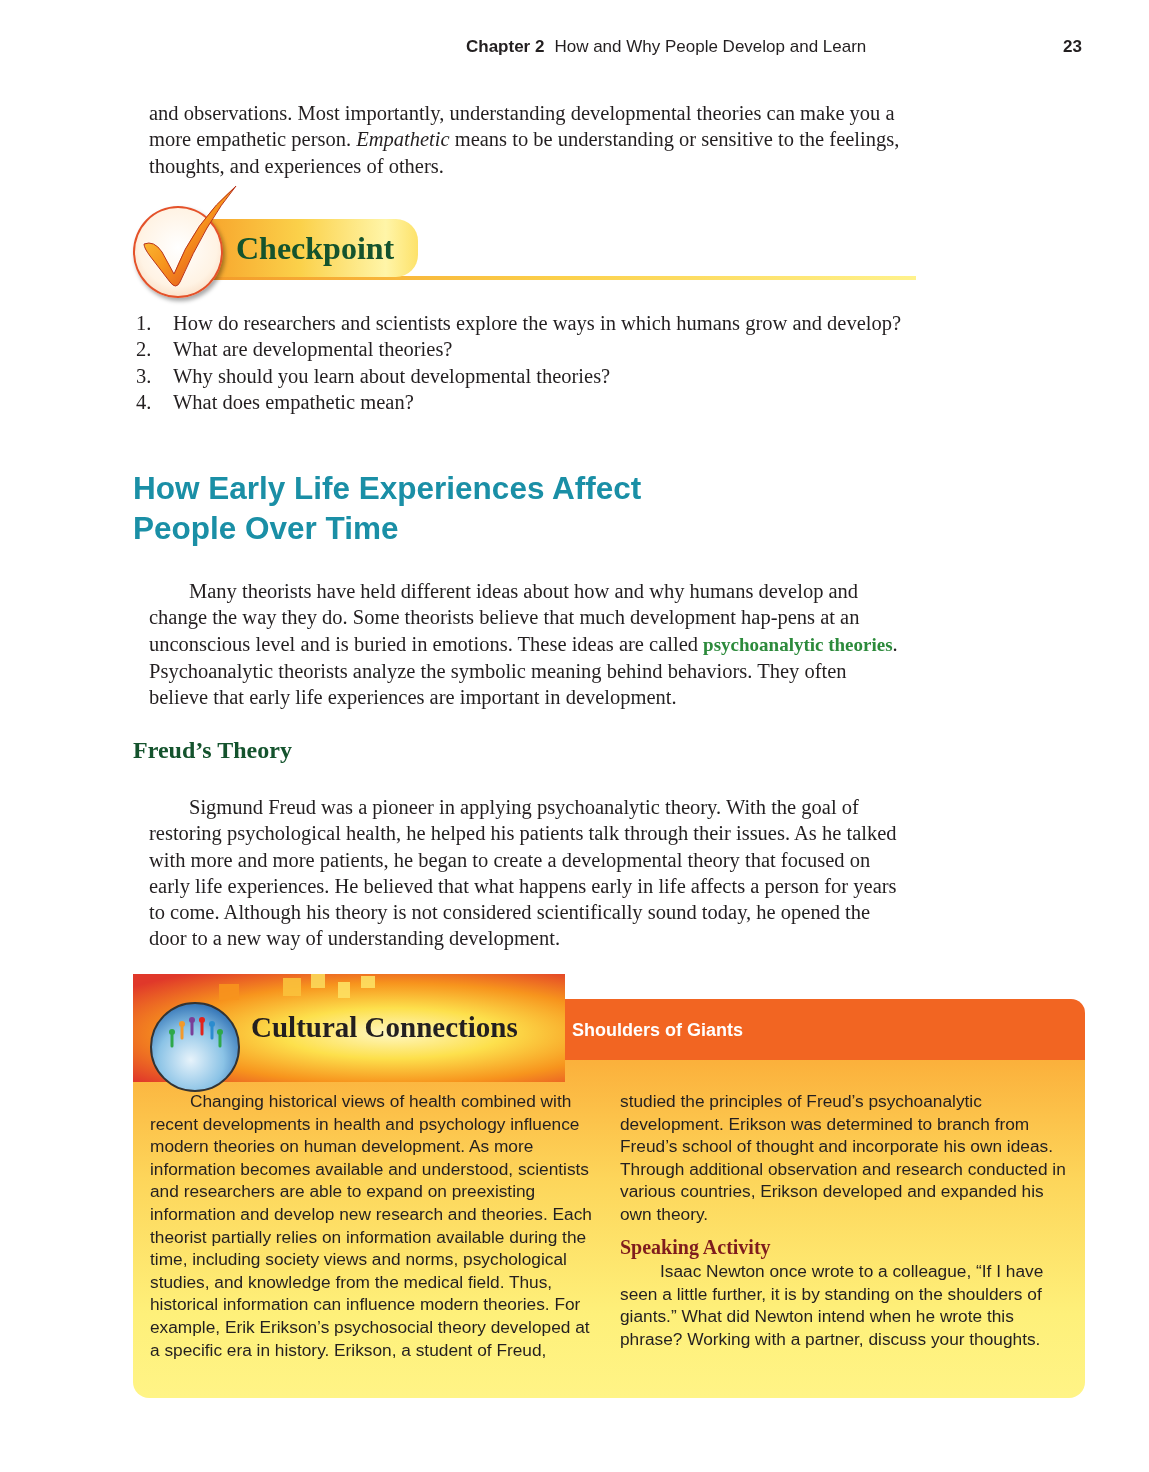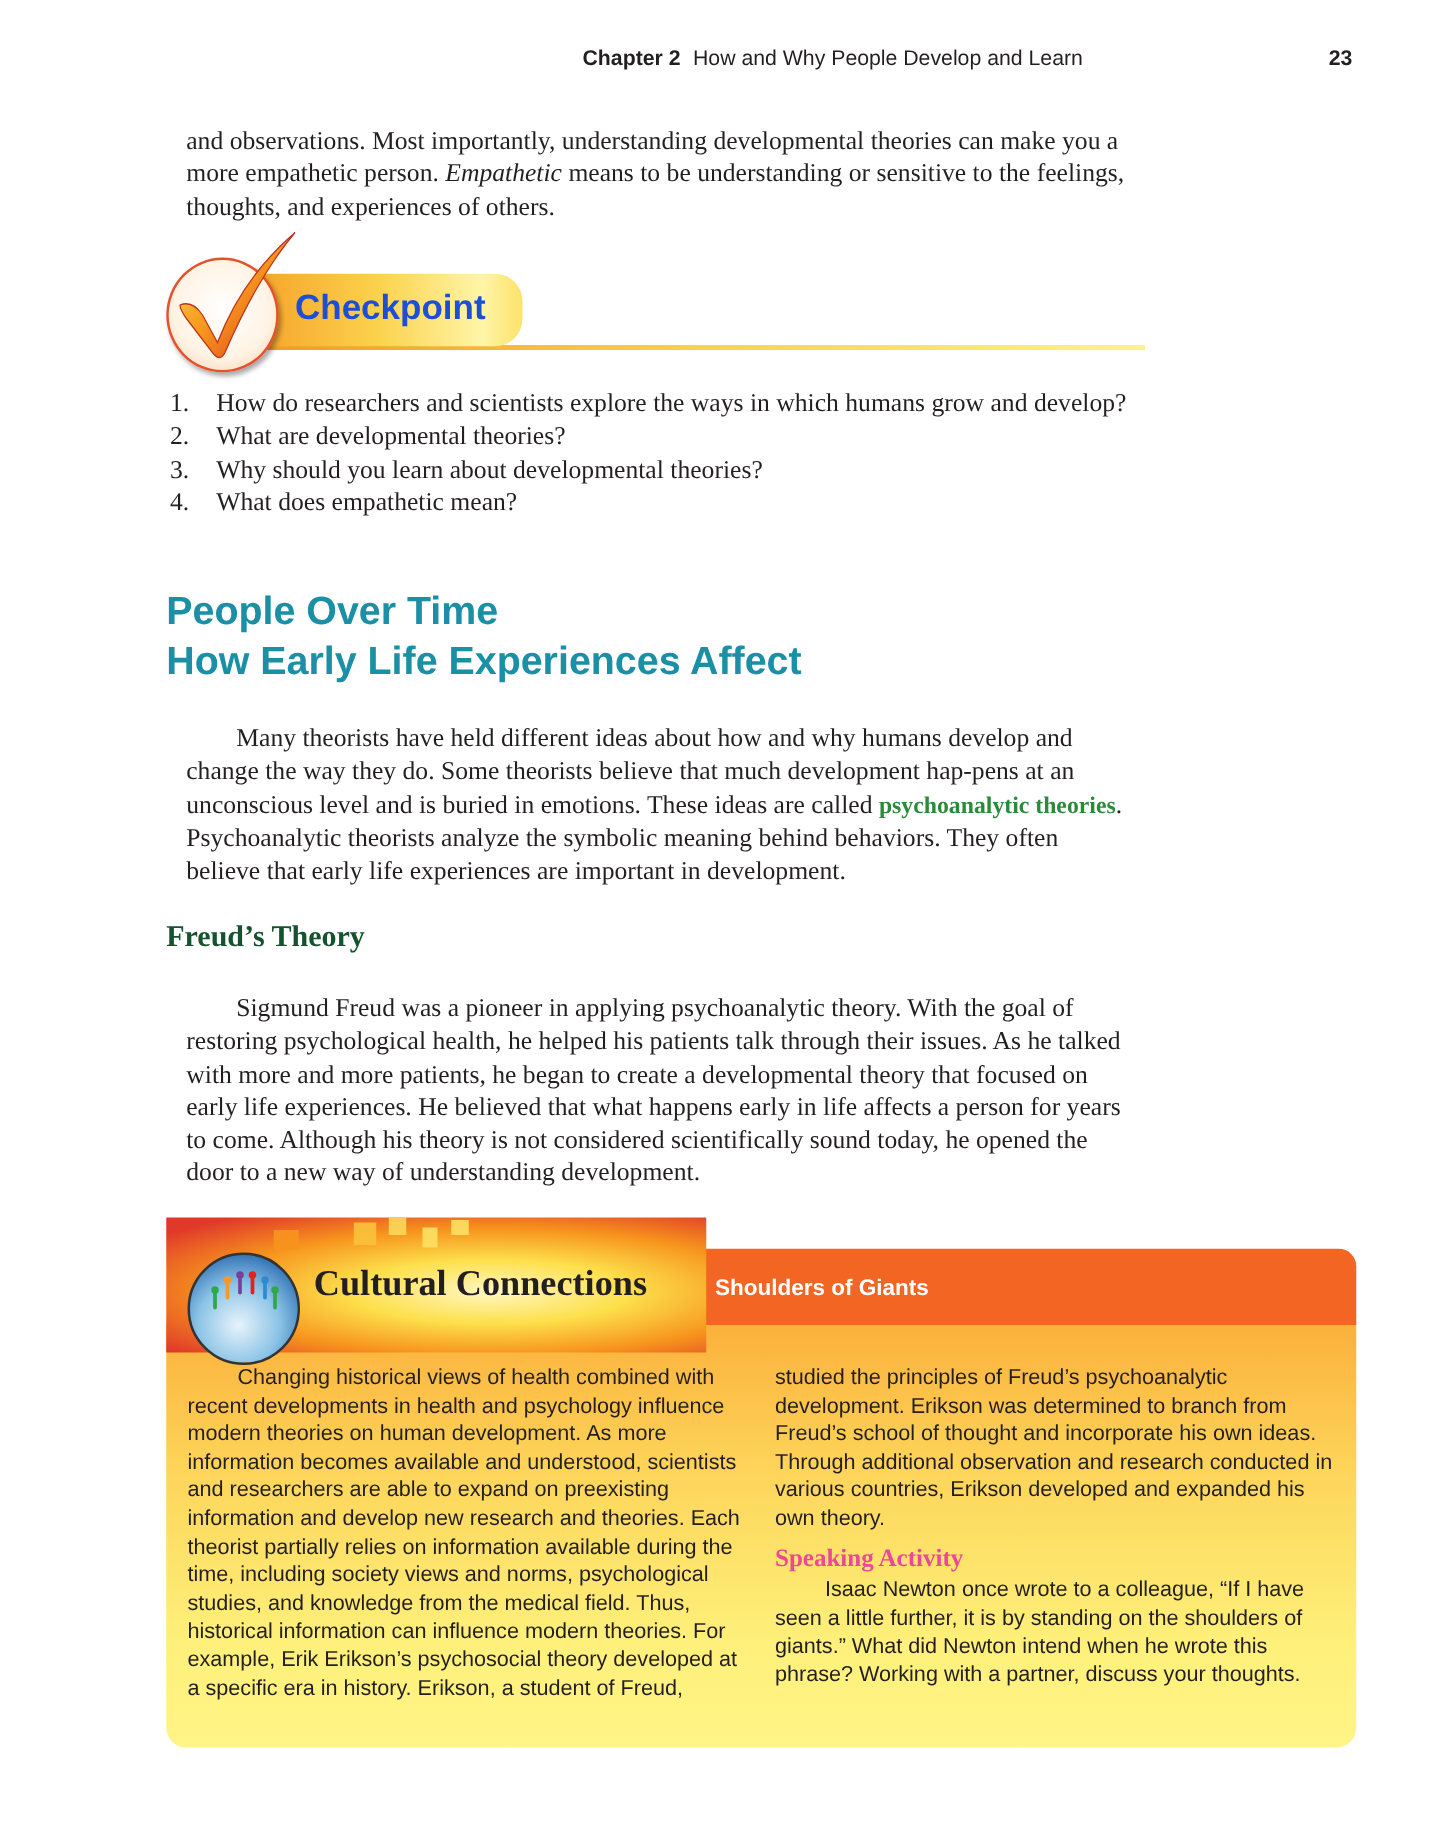--- a/index.html
+++ b/index.html
@@ -7,41 +7,41 @@
   .header { position:absolute; top:37px; left:0; width:1149px; height:24px; font-family:"Liberation Sans", sans-serif; font-size:17px; color:#231f20; }
   .header .chap { position:absolute; left:466px; top:0; }
   .header .chap b { font-weight:bold; margin-right:10px; }
   .header .pnum { position:absolute; left:1063px; top:0; font-weight:bold; }
   .para { position:absolute; left:133px; width:790px; font-size:20.5px; line-height:26.3px; }
   .para p { margin:16px; }
   .indent { text-indent:40px; }
   .checkpoint { position:absolute; left:130px; top:182px; width:790px; height:120px; }
   .cp-circle { position:absolute; left:3px; top:24px; width:86px; height:88px; border-radius:50%; background:radial-gradient(circle at 50% 45%, #ffffff 0%, #fff3e4 60%, #f4c9a6 100%); border:2px solid #e4522a; box-shadow:2px 3px 4px rgba(0,0,0,0.35); }
   .cp-pill { position:absolute; left:74px; top:37px; width:214px; height:58px; border-radius:0 22px 22px 0; background:linear-gradient(90deg,#f7a32b 0%, #fbd14a 45%, #fff5a8 85%, #fde26a 100%); }
-  .cp-label { position:absolute; left:106px; top:48px; font-family:Liberation Sans, sans-serif; font-weight:bold; font-size:28px; color:#1d4ed8; }
+  .cp-label { position:absolute; left:106px; top:48px; font-family:Liberation Serif, serif; font-weight:bold; font-size:32px; color:#14532d; }
   .cp-line { position:absolute; left:74px; top:94px; width:712px; height:4px; background:linear-gradient(90deg,#f39a2a 0%, #fcd04a 50%, #fff28c 100%); }
   .cp-check { position:absolute; left:6px; top:0px; width:110px; height:110px; }
   .qlist { position:absolute; left:133px; top:310px; width:790px; font-size:20.5px; line-height:26.3px; }
   .qitem { position:relative; padding-left:40px; }
   .qitem .n { position:absolute; left:3px; top:0; }
   .h2 { position:absolute; left:133px; top:468px; font-family:"Liberation Sans", sans-serif; font-weight:bold; font-size:31.5px; line-height:40px; color:#1a8fa6; }
   .kw { font-family:Liberation Serif, serif; font-weight:bold; color:#2c8a3b; font-size:19px;text-align:right; }
   .h3 { position:absolute; left:133px; top:737px; font-family:"Liberation Serif", serif; font-weight:bold; font-size:24px; color:#14532d; }
   .cc { position:absolute; left:133px; top:974px; width:883px; height:424px; }
   .cc-body { position:absolute; left:0; top:85px; width:952px; height:339px; border-radius:0 0 16px 16px; background:linear-gradient(180deg,#fbb03b 0%, #fdd55a 35%, #fef07a 75%, #fff486 100%); }
   .cc-orange { position:absolute; left:420px; top:25px; width:532px; height:61px; background:#f26522; border-radius:0 14px 0 0; }
   .cc-banner { position:absolute; left:0; top:0; width:432px; height:108px; background:radial-gradient(ellipse at 60% 55%, #fff7c2 0%, #fde04c 30%, #f7941d 60%, #e0382a 90%); }
   .cc-tiles span { position:absolute; background:#f5a623; opacity:0.9; }
   .cc-globe { position:absolute; left:17px; top:28px; width:86px; height:86px; border-radius:50%; background:radial-gradient(circle at 45% 65%, #e7f3fb 0%, #8bc3e6 45%, #2e6fb3 80%, #1c4f8a 100%); border:2px solid #333; }
   .cc-title { position:absolute; left:118px; top:37px; font-family:"Liberation Serif", serif; font-weight:bold; font-size:29px; color:#231f20; }
   .cc-sub { position:absolute; left:439px; top:46px; font-family:"Liberation Sans", sans-serif; font-weight:bold; font-size:18px; color:#ffffff; }
   .cc-col { position:absolute; top:116px; font-family:"Liberation Sans", sans-serif; font-size:17.3px; line-height:22.6px; color:#231f20; }
   .cc-col p { margin:0; }
   .cc-col .ind { text-indent:40px; }
-  .sa-head { font-family:"Liberation Serif", serif; font-weight:bold; font-size:20px; color:#ec4899; margin:10px 0 2px 0 !important; }
+  .sa-head { font-family:"Liberation Serif", serif; font-weight:bold; font-size:20px; color:#7f1d1d; margin:10px 0 2px 0 !important; }
 </style>
 </head>
 <body>
 
 <div class="header">
   <span class="chap"><b>Chapter 2</b><span>How and Why People Develop and Learn</span></span>
   <span class="pnum">23</span>
 </div>
 
 <div class="para" style="top:84px;">
@@ -66,22 +66,22 @@
 </div>
 
 <div class="qlist">
   <div class="qitem"><span class="n">1.</span><span>How do researchers and scientists explore the ways in which humans grow and develop?</span></div>
   <div class="qitem"><span class="n">2.</span><span>What are developmental theories?</span></div>
   <div class="qitem"><span class="n">3.</span><span>Why should you learn about developmental theories?</span></div>
   <div class="qitem"><span class="n">4.</span><span>What does empathetic mean?</span></div>
 </div>
 
 <div class="h2">
+  <div>How Early Life Experiences Affect</div>
   <div>People Over Time</div>
-  <div>How Early Life Experiences Affect</div>
 </div>
 
 <div class="para" style="top:562px;">
   <p class="indent"><span>Many theorists have held different ideas about how and why humans develop and change the way they do. Some theorists believe that much development hap-pens at an unconscious level and is buried in emotions. These ideas are called </span><span class="kw">psychoanalytic theories</span><span>. Psychoanalytic theorists analyze the symbolic meaning behind behaviors. They often believe that early life experiences are important in development.</span></p>
 </div>
 
 <div class="h3">Freud’s Theory</div>
 
 <div class="para" style="top:778px;">
   <p class="indent">Sigmund Freud was a pioneer in applying psychoanalytic theory. With the goal of restoring psychological health, he helped his patients talk through their issues. As he talked with more and more patients, he began to create a developmental theory that focused on early life experiences. He believed that what happens early in life affects a person for years to come. Although his theory is not considered scientifically sound today, he opened the door to a new way of understanding development.</p>

